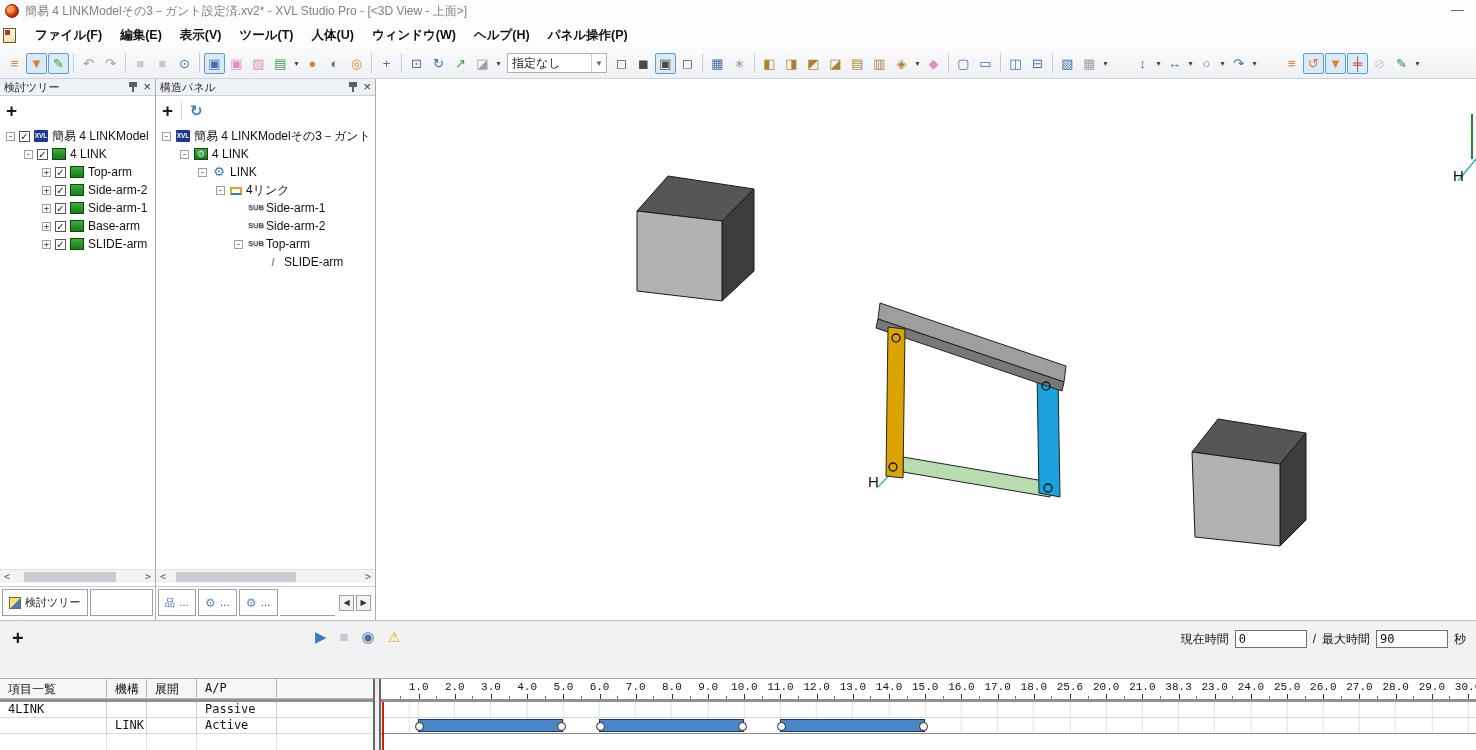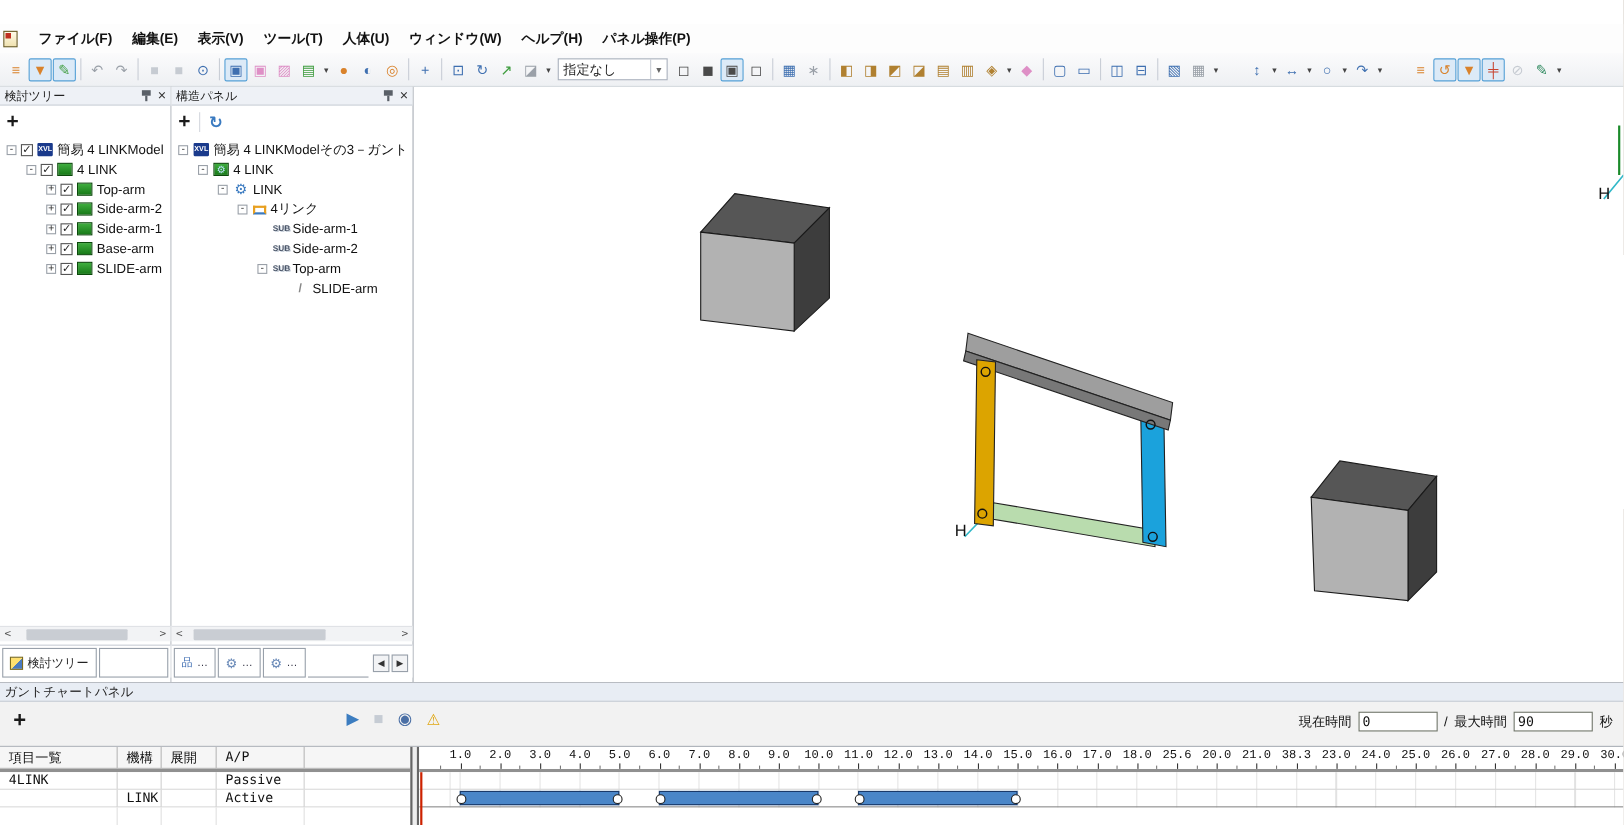--- a/index.html
+++ b/index.html
@@ -140,20 +140,25 @@
   .gbar::before,.gbar::after{content:"";position:absolute;top:2px;width:7px;height:7px;background:#fff;
         border:1px solid #222;border-radius:50%;}
   .gbar::before{left:-4px;}
   .gbar::after{right:-4px;}
 </style>
 </head>
 <body>
 
 <div id="app">
 
+  <div id="titlebar">
+    <span class="appicon"></span>
+    <span id="title-text">簡易 4 LINKModelその3－ガント設定済.xv2* - XVL Studio Pro - [&lt;3D View - 上面&gt;]</span>
+    <span id="minimize">—</span>
+  </div>
 
   <div id="menubar">
     <span class="mdoc"></span>
     <span style="display:inline-flex;align-items:center;">
 
     <span class="menu-item">ファイル(F)</span>
         <span class="menu-item">編集(E)</span>
         <span class="menu-item">表示(V)</span>
         <span class="menu-item">ツール(T)</span>
         <span class="menu-item">人体(U)</span>
@@ -446,21 +451,20 @@
       <circle cx="669" cy="307" r="4" stroke="#111" fill="none" stroke-width="1.3"></circle>
       <circle cx="671" cy="409" r="4" stroke="#111" fill="none" stroke-width="1.3"></circle>
 
       <polygon points="511,248 528,250 526,399 509,397" stroke="#222" stroke-width="1" fill="#dca400"></polygon>
       <circle cx="519" cy="259" r="4" stroke="#111" fill="none" stroke-width="1.3"></circle>
       <circle cx="516" cy="388" r="4" stroke="#111" fill="none" stroke-width="1.3"></circle>
     </svg>
   </div>
 
   <div id="gantt">
-    <div id="gantt-title">ガントチャートパネル</div>
     <div id="gantt-toolbar">
       <span id="gantt-plus">+</span>
       <span class="transport">
         <span class="tr-btn play">▶</span>
         <span class="tr-btn stop">■</span>
         <span class="tr-btn camera">◉</span>
         <span class="tr-btn warn">⚠</span>
       </span>
       <span id="time-cluster">
         <span>現在時間</span>

